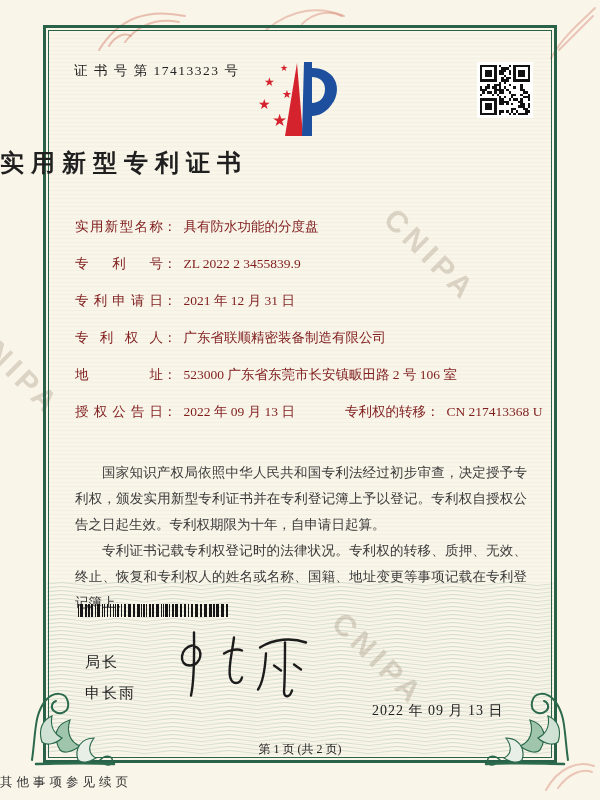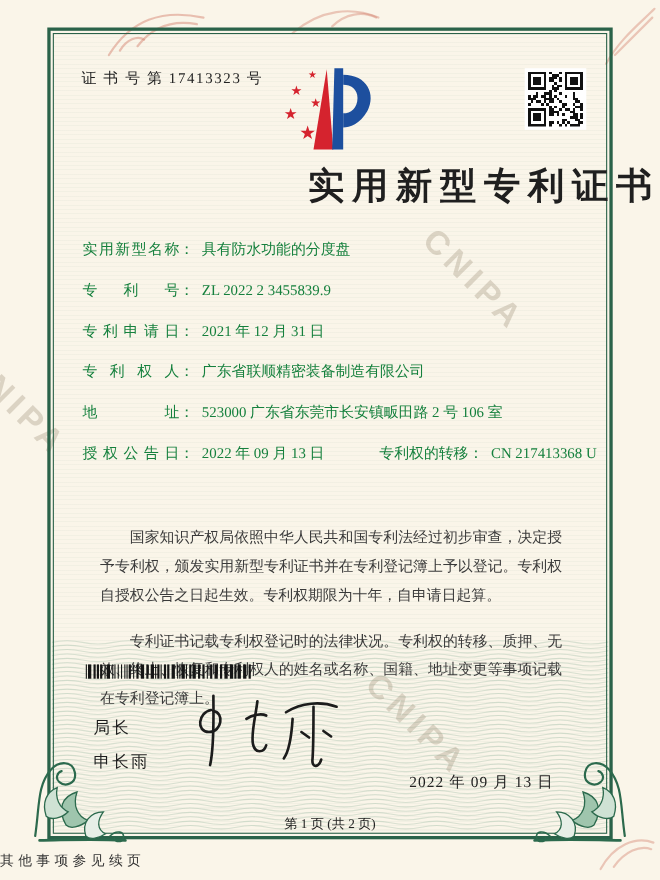--- a/index.html
+++ b/index.html
@@ -17,30 +17,30 @@
   .wm{position:absolute;z-index:2;font-family:"Liberation Sans",sans-serif;font-weight:bold;
       font-size:30px;letter-spacing:5px;color:rgba(168,156,134,0.38);transform:rotate(45deg);}
   .flourish{position:absolute;z-index:2;}
   
   .content{position:absolute;inset:0;z-index:4;}
   .cert-no{position:absolute;left:74px;top:62px;font-size:13.5px;letter-spacing:1.5px;color:#222;}
   .logo{position:absolute;left:256px;top:58px;width:90px;height:90px;}
   .logo .star{position:absolute;color:#d5232e;line-height:1;}
   .qr-box{position:absolute;left:477px;top:62px;width:56px;height:56px;background:#fff;
           display:flex;align-items:center;justify-content:center;}
-  .title{position:absolute;left:0;right:0;top:147px;text-align:right;font-size:33px;
-         font-weight:bold;letter-spacing:7px;color:#1f1f1f;margin-left:12px;}
-  .fields{position:absolute;left:75px;top:217px;right:70px;font-size:13.5px;color:#15803d;}
+  .title{position:absolute;left:0;right:0;top:147px;text-align:left;font-size:24px;
+         font-weight:bold;letter-spacing:7px;color:#1f1f1f;}
+  .fields{position:absolute;left:75px;top:217px;right:70px;font-size:13.5px;color:#7f1d1d;}
   .row{height:37px;line-height:20px;white-space:nowrap;}
   .lbl{display:inline-block;width:88px;text-align:justify;text-align-last:justify;vertical-align:top;}
   .val{margin-left:7px;}
   .pair2{margin-left:50px;}
   .paras{position:absolute;left:75px;top:460px;width:452px;font-size:13.5px;line-height:26px;
          text-align:justify;color:#3a3a3a;}
-  .paras p{margin:16px;text-indent:2em;}
+  .paras p{margin:0;text-indent:2em;}
   #barcode{position:absolute;left:78px;top:604px;width:160px;height:13px;display:flex;}
   #barcode span{display:block;height:100%;background:#151515;flex:none;}
   .sig-block{position:absolute;left:85px;top:646px;font-family:"Liberation Sans","DejaVu Sans",sans-serif;
              font-size:15px;line-height:31px;letter-spacing:2px;color:#1d1d1d;}
   .signature{position:absolute;left:168px;top:628px;}
   .issue-date{position:absolute;left:372px;top:702px;font-size:14px;letter-spacing:1px;color:#222;}
   .page-footer{position:absolute;left:0;right:0;top:741px;text-align:center;font-size:12px;color:#222;}
   .continuation{position:absolute;left:0;right:0;top:774px;text-align:left;font-size:12.5px;
                 letter-spacing:4px;color:#333;z-index:4;}
   .corner-ornament{position:absolute;z-index:5;}

